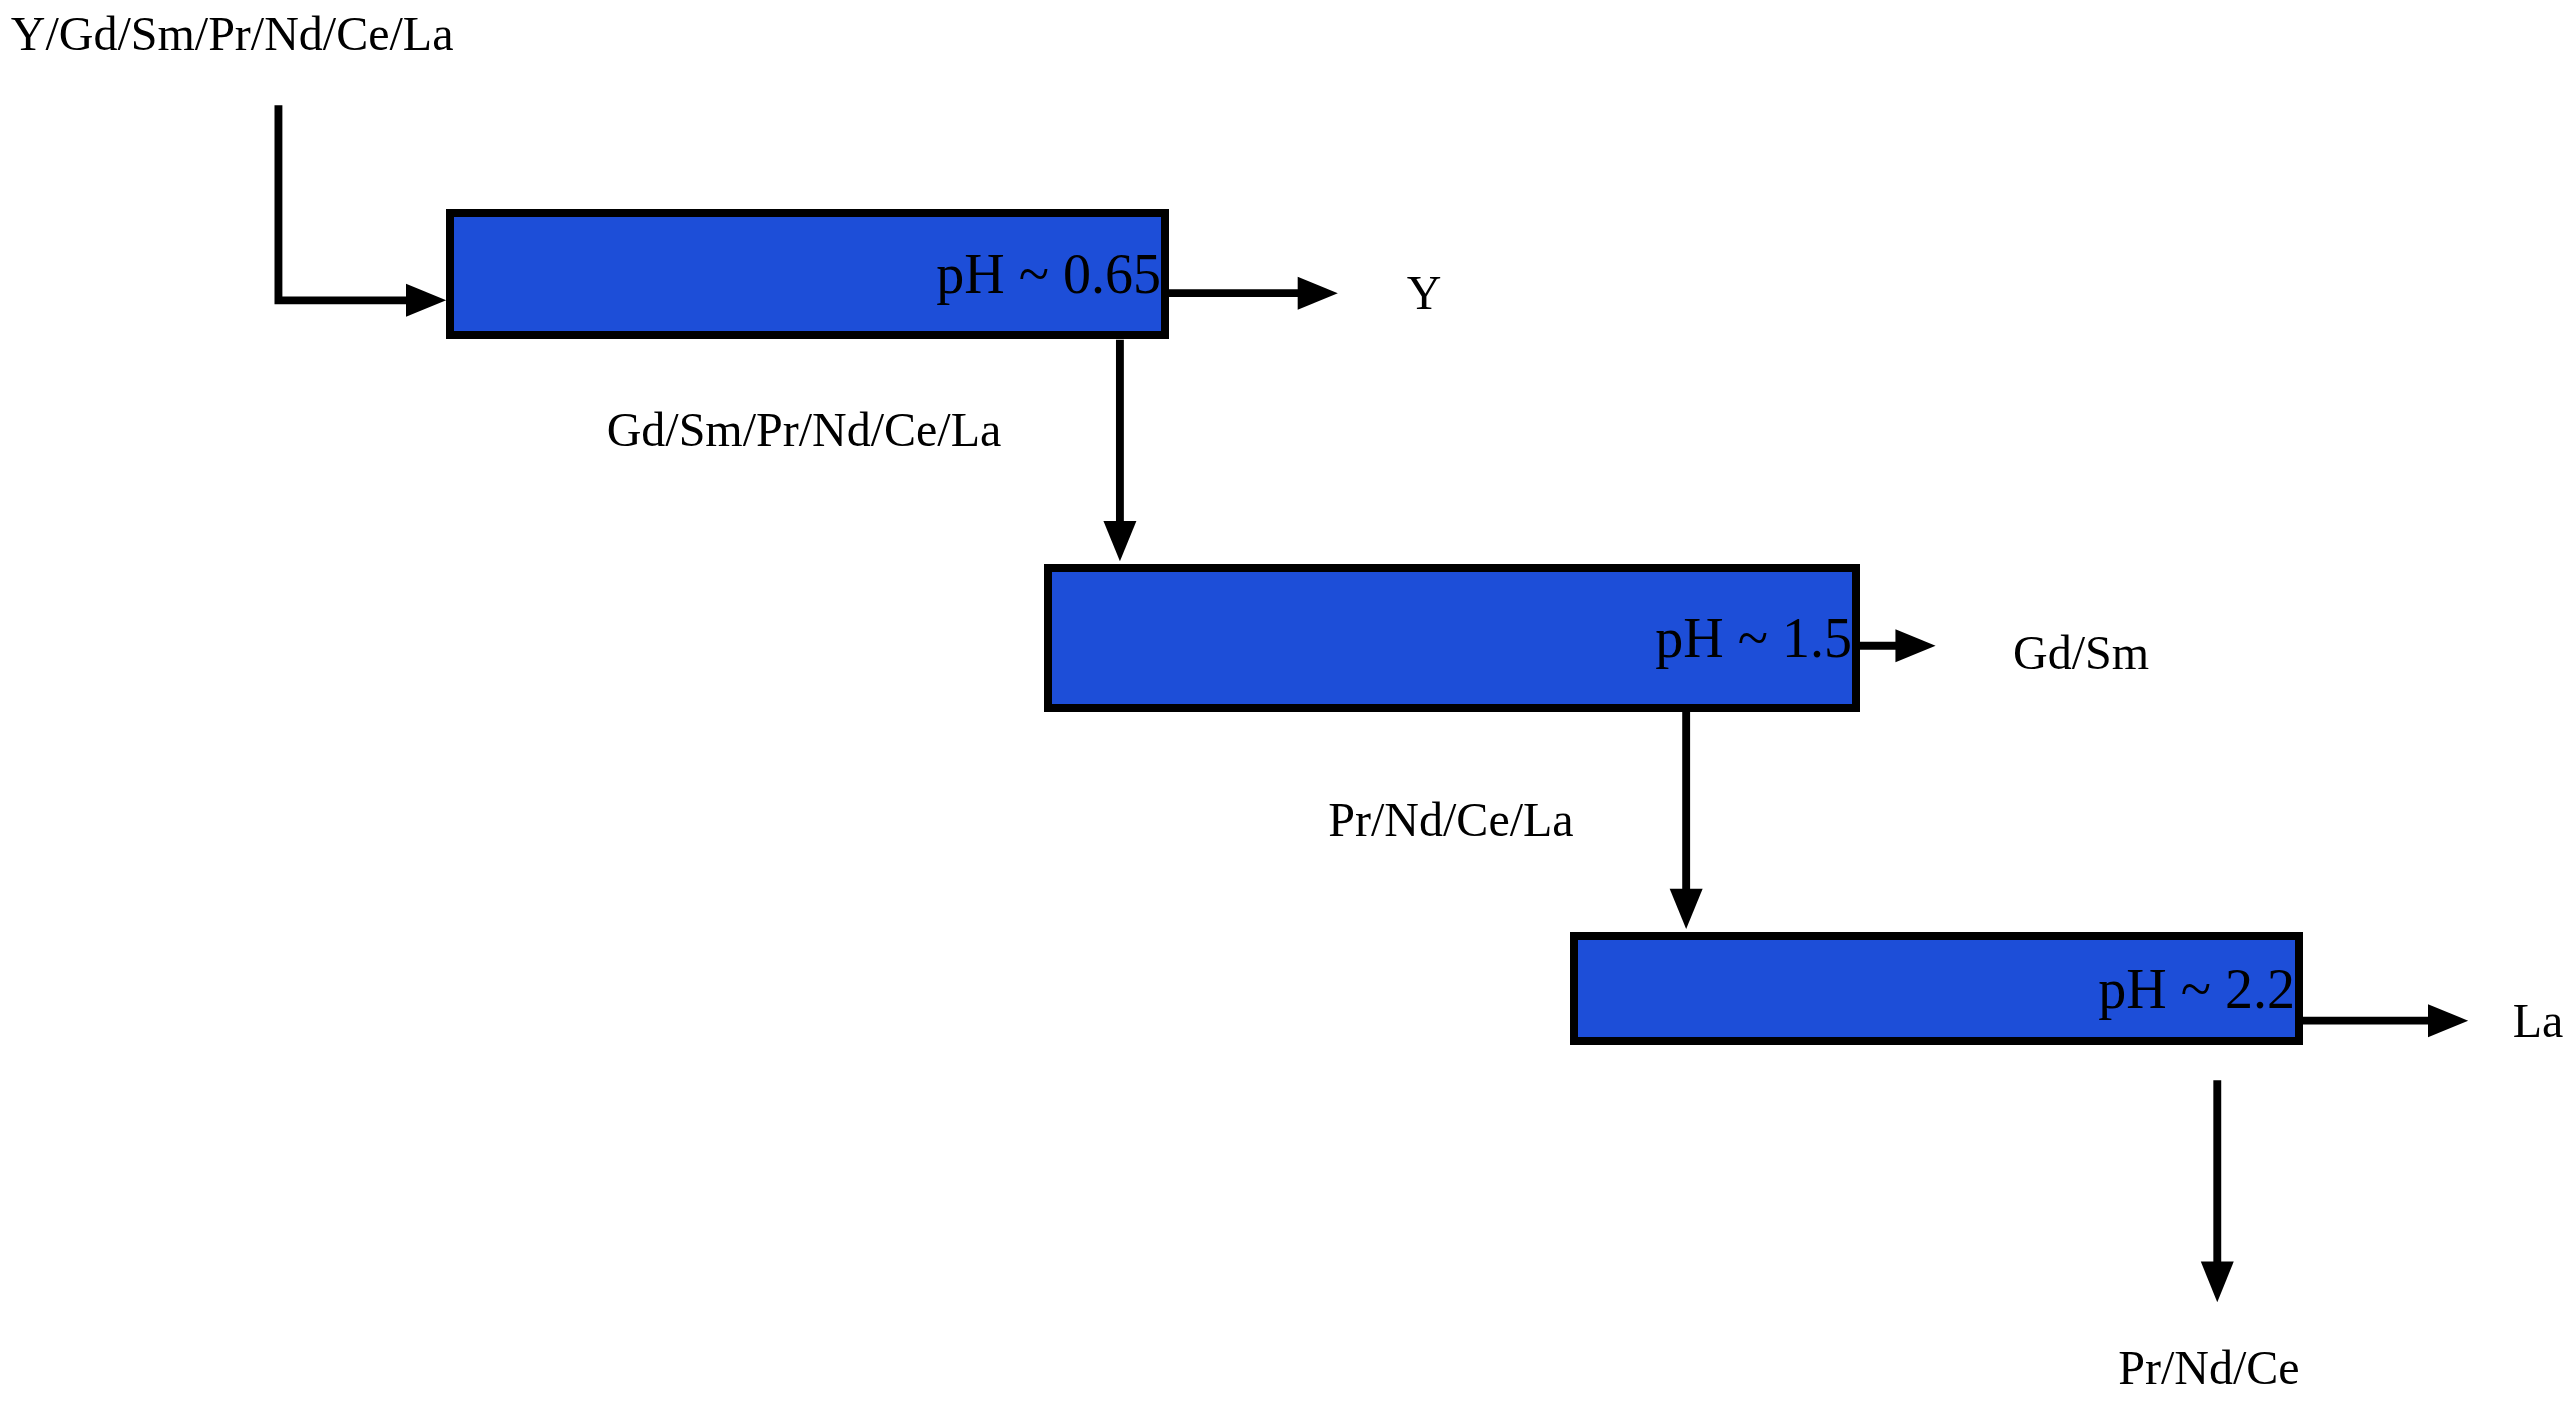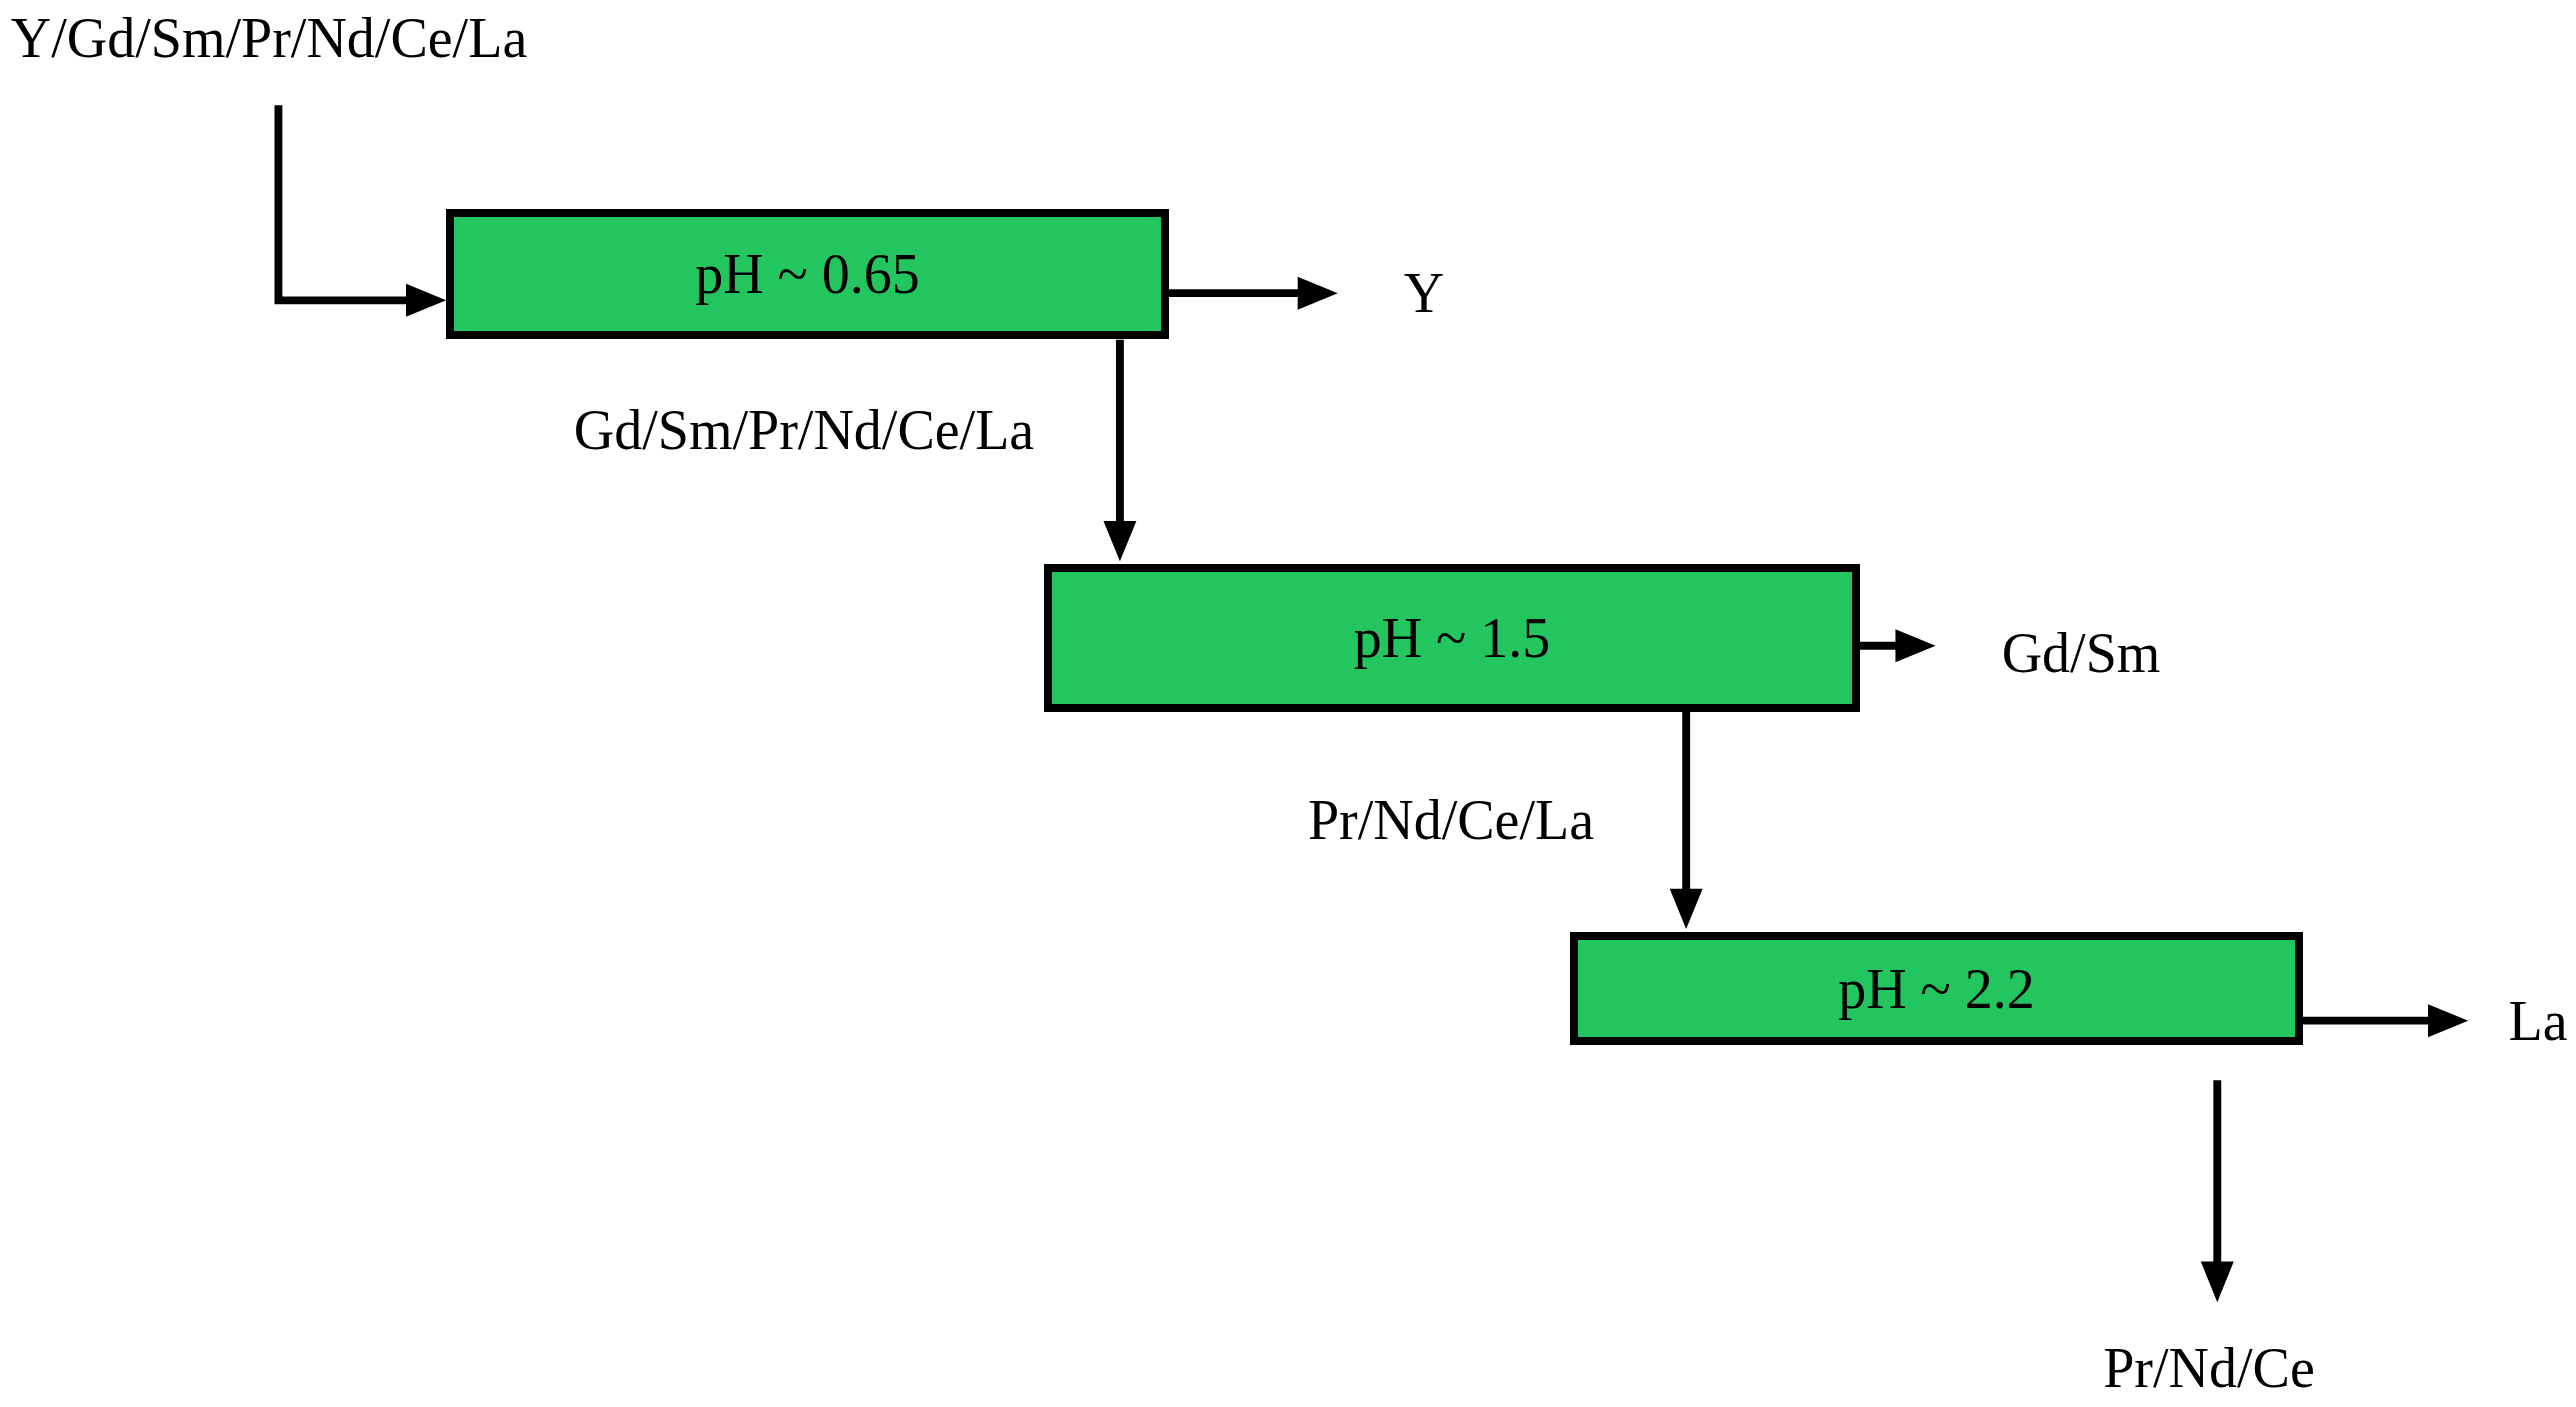--- a/index.html
+++ b/index.html
@@ -18,33 +18,33 @@
   }
   #flow-lines {
     position: absolute;
     left: 0; top: 0;
     width: 2576px; height: 1407px;
   }
   .stage-box {
     position: absolute;
     box-sizing: border-box;
     border: 8px solid #000000;
-    background: #22c55e;
+    background: #1d4ed8;
     display: flex;
     align-items: center;
-    justify-content: center;
+    justify-content: flex-end;
   }
   .box-label {
     font-size: 56px;
     line-height: 1;
     white-space: nowrap;
   }
   .stream-label {
     position: absolute;
-    font-size: 56px;
+    font-size: 48px;
     line-height: 1.15;
     white-space: nowrap;
   }
   .centered {
     transform: translate(-50%, -50%);
   }
   #box-1 { left: 446px;  top: 209px;  width: 723px; height: 130px; }
   #box-2 { left: 1044px; top: 564px;  width: 816px; height: 148px; font-family: Liberation Serif, serif; }
   #box-3 { left: 1570px; top: 932px; width: 733px; height: 113px; }
 

